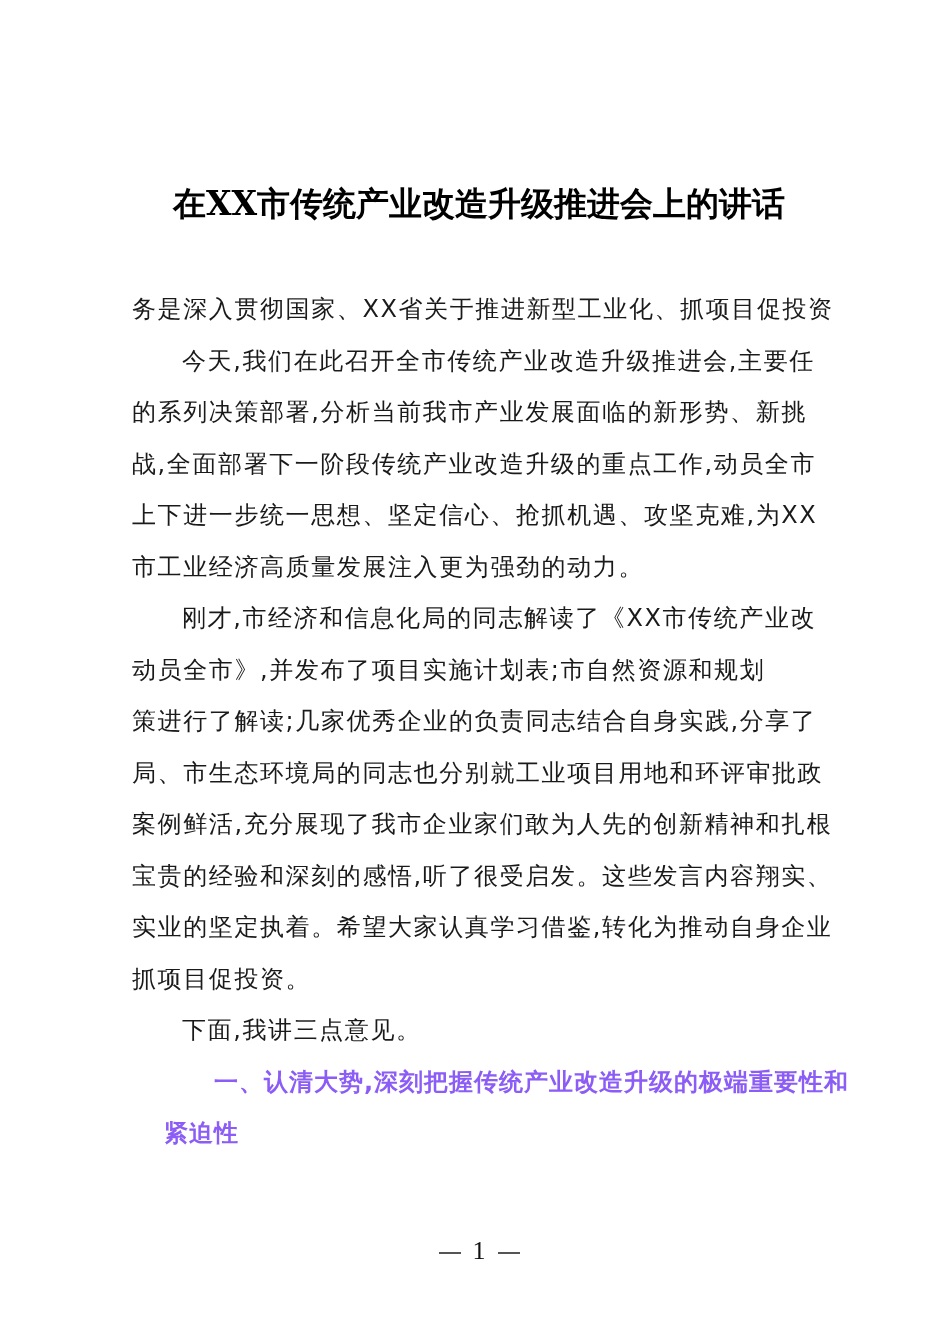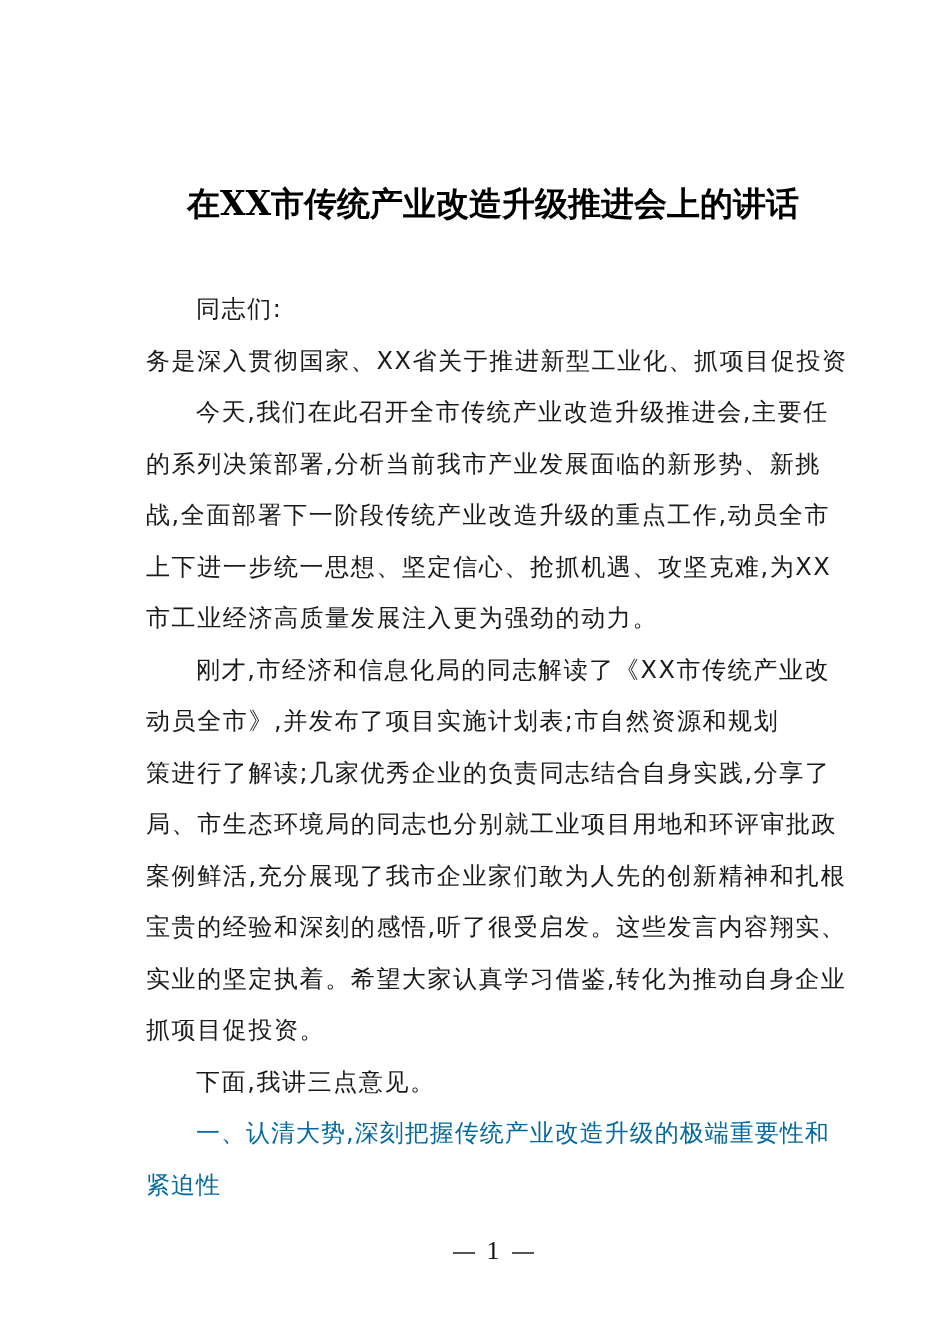--- a/index.html
+++ b/index.html
@@ -1,44 +1,43 @@
 <!DOCTYPE html>
 <html><head>
 <meta charset="utf-8">
 <style>
   html, body { margin: 0; padding: 0; background: #ffffff; }
   body { width: 950px; height: 1344px; position: relative; overflow: hidden; color: #111; }
-  .page { position: absolute; left: 18px; top: 0; width: 777px; height: 1344px; background: #fff; }
+  .page { position: absolute; left: 4px; top: 0; width: 777px; height: 1344px; background: #fff; }
   .title {
     position: absolute; left: 0; top: 180px; width: 950px; text-align: center;
     font-family: "DejaVu Serif", "Liberation Serif", serif; font-weight: bold;
     font-size: 33px; letter-spacing: 0px; color: #000; line-height: 48px;
   }
   .body-text {
     position: absolute; left: 128px; top: 284px; width: 704px;
     font-family: "DejaVu Sans", "Liberation Sans", sans-serif;
     font-size: 24px; line-height: 51.5px; color: #1a1a1a;
   }
   .line { white-space: nowrap; height: 51.5px; display: block; letter-spacing: 1.6px; }
   .indent { padding-left: 50px; }
-  .heading { font-weight: normal; color: #0369a1; letter-spacing: 1px; }
+  .heading { font-weight: bold; color: #8b5cf6; letter-spacing: 1px; margin-left: 32px; }
   .footer {
     position: absolute; left: 0; top: 1236px; width: 950px; text-align: center;
     font-family: "Liberation Serif", "DejaVu Serif", serif; font-size: 26px; color: #111;
   }
   .footer .dash { display: inline-block; width: 22px; height: 0; border-top: 2px solid #555; vertical-align: middle; margin: 0 12px; }
 </style>
 </head>
 <body>
 
 <div class="page">
   <div class="title">在XX市传统产业改造升级推进会上的讲话</div>
 
   <div class="body-text">
-    <span class="line indent">同志们:</span>
 
     <div>
       <span class="line">务是深入贯彻国家、XX省关于推进新型工业化、抓项目促投资</span>
       <span class="line indent">今天,我们在此召开全市传统产业改造升级推进会,主要任</span>
       <span class="line">的系列决策部署,分析当前我市产业发展面临的新形势、新挑</span>
       <span class="line">战,全面部署下一阶段传统产业改造升级的重点工作,动员全市</span>
       <span class="line">上下进一步统一思想、坚定信心、抢抓机遇、攻坚克难,为XX</span>
       <span class="line">市工业经济高质量发展注入更为强劲的动力。</span>
     </div>
 

